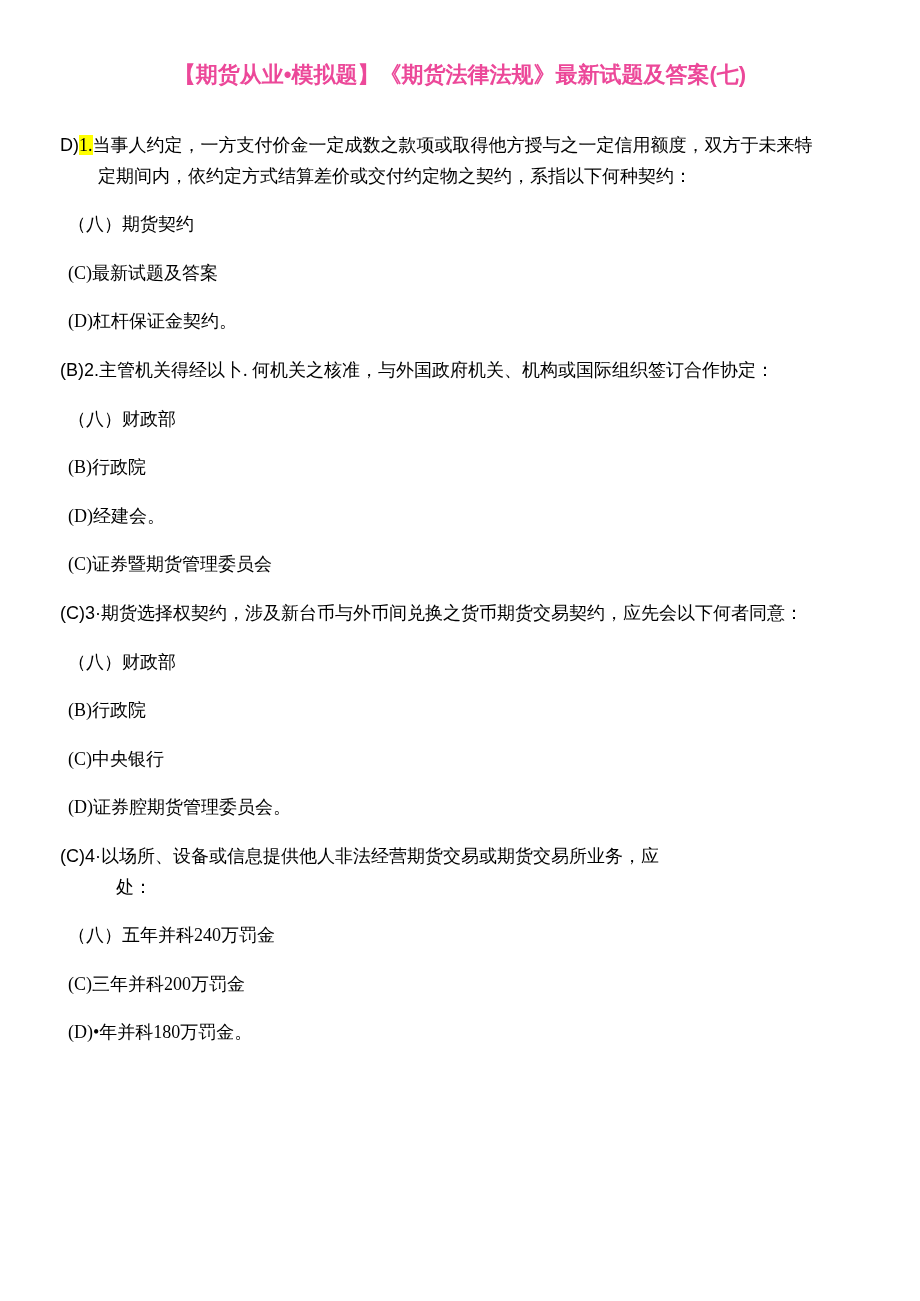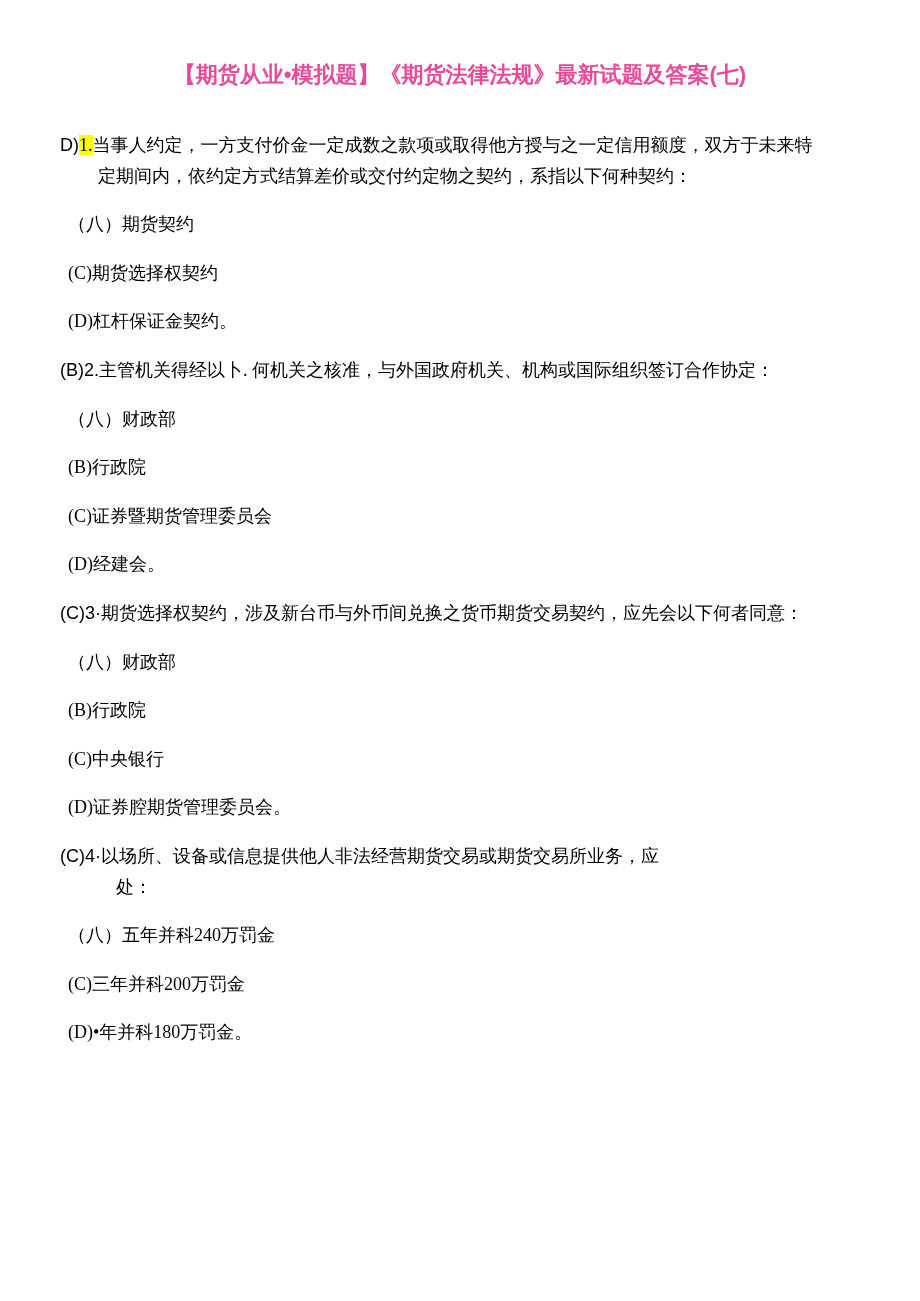--- a/index.html
+++ b/index.html
@@ -60,32 +60,32 @@
 <body>
 
 <div class="title">【期货从业•模拟题】《期货法律法规》最新试题及答案(七)</div>
 
 <div class="question-block">
   <div class="question-stem">
     <span class="prefix-label">D)</span><span class="highlight">1.</span><span class="stem-text">当事人约定，一方支付价金一定成数之款项或取得他方授与之一定信用额度，双方于未来特</span>
     <span class="stem-continuation">定期间内，依约定方式结算差价或交付约定物之契约，系指以下何种契约：</span>
   </div>
   <div class="option">（八）期货契约</div>
-  <div class="option">(C)期货选择权契约</div>
+  <div class="option">(C)最新试题及答案</div>
   <div class="option">(D)杠杆保证金契约。</div>
 </div>
 
 <div class="question-block">
   <div class="question-stem">
     <span class="prefix-label">(B)2.</span><span class="stem-text">主管机关得经以卜. 何机关之核准，与外国政府机关、机构或国际组织签订合作协定：</span>
   </div>
   <div class="option">（八）财政部</div>
   <div class="option">(B)行政院</div>
+  <div class="option">(D)经建会。</div>
   <div class="option">(C)证券暨期货管理委员会</div>
-  <div class="option">(D)经建会。</div>
 </div>
 
 <div class="question-block">
   <div class="question-stem">
     <span class="prefix-label">(C)3·</span><span class="stem-text">期货选择权契约，涉及新台币与外币间兑换之货币期货交易契约，应先会以下何者同意：</span>
   </div>
   <div class="option">（八）财政部</div>
   <div class="option">(B)行政院</div>
   <div class="option">(C)中央银行</div>
   <div class="option">(D)证券腔期货管理委员会。</div>

